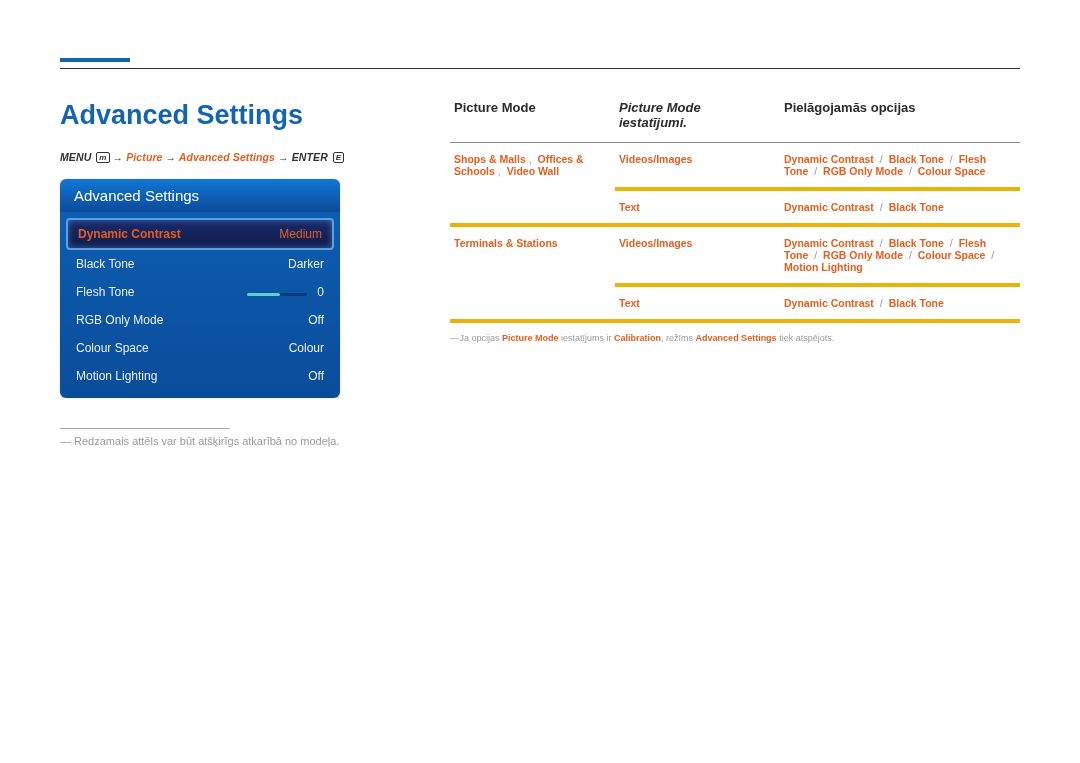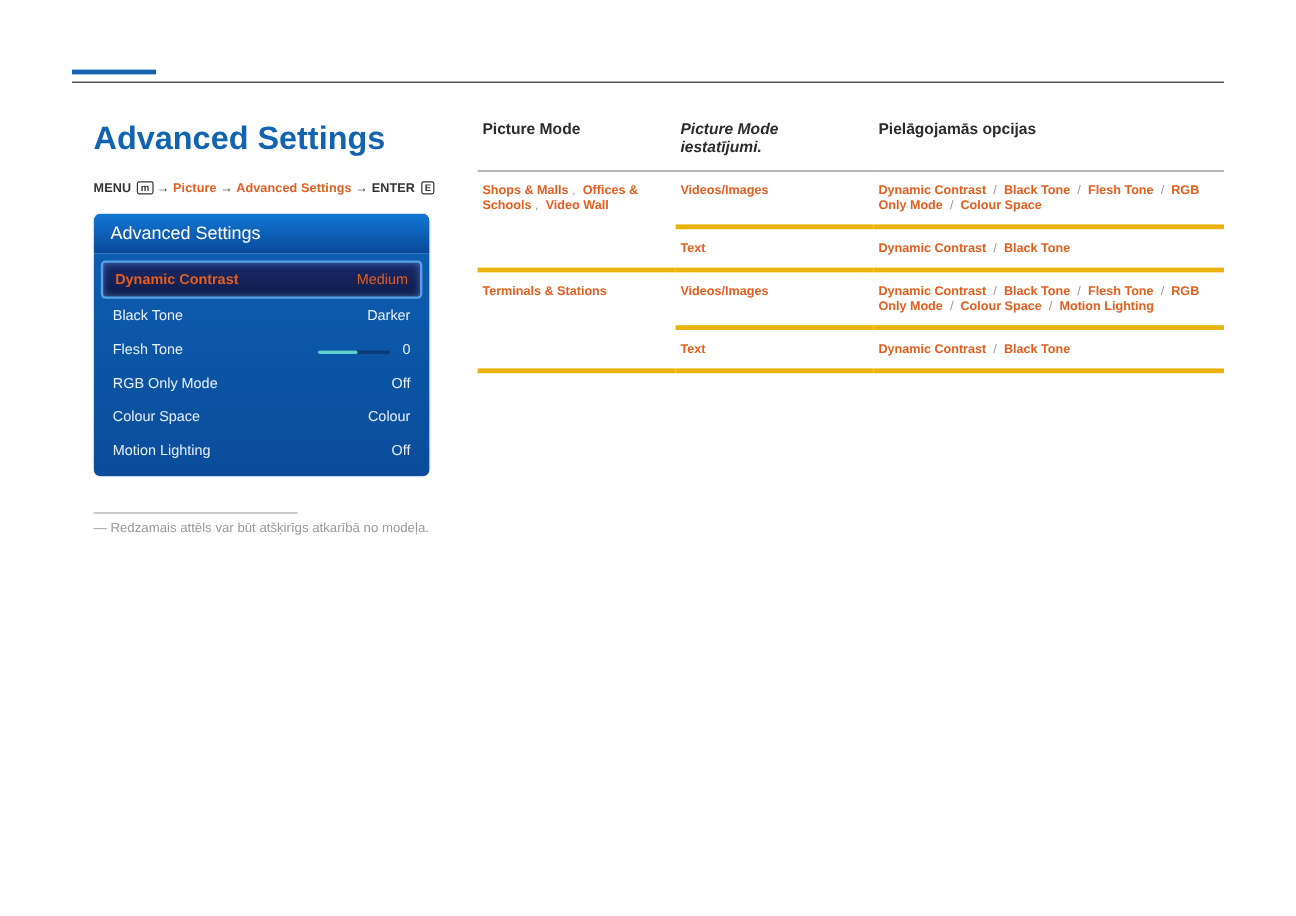--- a/index.html
+++ b/index.html
@@ -1,24 +1,24 @@
 <!DOCTYPE html>
 <html><head>
 <meta charset="utf-8">
 <style>
   * { box-sizing: border-box; margin: 0; padding: 0; }
   html, body { width: 1080px; height: 763px; font-family: Arial, Helvetica, sans-serif; background: #fff; color: #333; }
   .page { padding: 60px 60px 0 60px; position: relative; }
   .top-rule { position: absolute; top: 68px; left: 60px; right: 60px; height: 1px; background: #2b2b2b; }
   .top-tab { position: absolute; top: 58px; left: 60px; width: 70px; height: 4px; background: #1264b1; }
-  .columns { display: flex; margin-top: 40px; margin-left: 18px; }
+  .columns { display: flex; gap: 70px; margin-top: 40px; }
   .left { width: 320px; flex: 0 0 320px; }
   .right { flex: 1; }
   h1.title { color: #1264b1; font-weight: 600; font-size: 27px; margin-bottom: 20px; }
-  .menu-path { font-size: 10.5px; margin-bottom: 15px; font-weight: 700; letter-spacing: 0.1px; }
+  .menu-path { font-size: 10.5px; margin-bottom: 15px; font-weight: 700; letter-spacing: 0.1px; font-style: italic; }
   .menu-path .arrow { font-weight: 400; }
   .menu-path .accent { color: #e45e1e; }
   .icon-box { display: inline-block; border: 1px solid #333; border-radius: 2px; padding: 0 2px; font-size: 8px; line-height: 9px; margin-left: 2px; position: relative; top: -1px; }
   .osd { width: 280px; border-radius: 6px; overflow: hidden; box-shadow: 0 0 0 1px rgba(0,0,0,0.05); }
   .osd-header { background: linear-gradient(to bottom, #1177d4 0%, #0a4a9a 100%); color: #fff; padding: 8px 14px; font-size: 15px; font-weight: 400; }
   .osd-body { background: linear-gradient(to bottom, #0d5db0 0%, #0a4c9a 100%); padding: 6px 6px 8px 6px; }
   .osd-item { display: flex; justify-content: space-between; align-items: center; padding: 7px 10px; font-size: 12px; color: #e6f0fb; border-radius: 4px; }
   .osd-item.selected { background: linear-gradient(to bottom, #1a2a6b 0%, #0f1c4a 100%); border: 2px solid #5aa0e6; box-shadow: inset 0 0 6px rgba(90,160,230,0.6); }
   .osd-item.selected .label { color: #e45e1e; font-weight: 600; }
   .osd-item.selected .value { color: #e45e1e; font-weight: 400; }
@@ -118,16 +118,19 @@
               <td>Videos/Images</td>
               <td><span>Dynamic Contrast</span><span class="sep"> / </span><span>Black Tone</span><span class="sep"> / </span><span>Flesh Tone</span><span class="sep"> / </span><span>RGB Only Mode</span><span class="sep"> / </span><span>Colour Space</span><span class="sep"> / </span><span>Motion Lighting</span></td>
             </tr>
             <tr>
               <td>Text</td>
               <td><span>Dynamic Contrast</span><span class="sep"> / </span><span>Black Tone</span></td>
             </tr>
           </tbody>
       </table>
 
+      <p class="dash-note">
+        <span>Ja opcijas </span><span class="accent">Picture Mode</span><span> iestatījums ir </span><span class="accent">Calibration</span><span>, režīms </span><span class="accent">Advanced Settings</span><span> tiek atspējots.</span>
+      </p>
     </div>
 
   </div>
 </div>
 
 </body></html>

